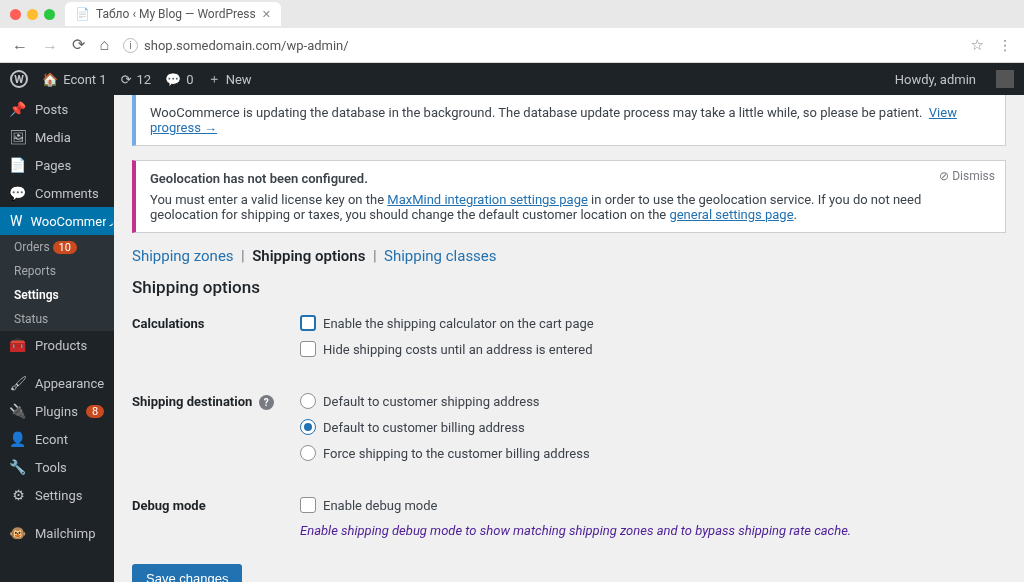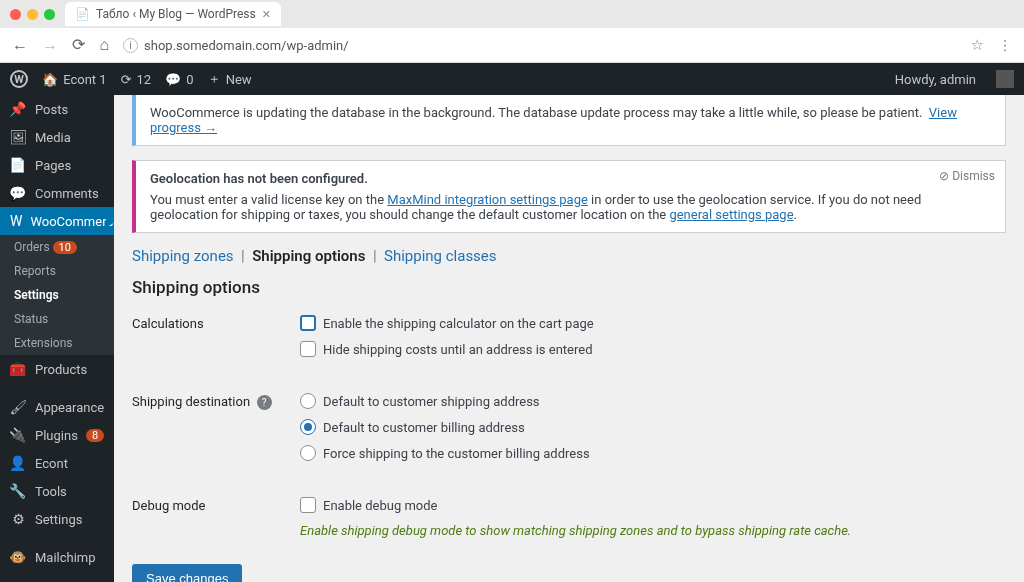--- a/index.html
+++ b/index.html
@@ -49,31 +49,31 @@
 .notice .dismiss { position: absolute; right: 10px; top: 8px; color: #787c82; font-size: 12px; display: flex; align-items: center; gap: 3px; cursor: pointer; }
 .notice b { font-weight: 600; }
 
 .subsubsub { margin: 4px 0 12px 0; font-size: 15px; color: #787c82; }
 .subsubsub a { color: #2271b1; text-decoration: none; }
 .subsubsub .cur { font-weight: 600; color: #1d2327; }
 
 h2.section { font-size: 17px; font-weight: 500; margin: 6px 0 18px 0; color: #1d2327; }
 
 .formrow { display: flex; align-items: flex-start; margin-bottom: 26px; }
-.formrow .lbl { width: 168px; font-weight: 400; color: #1d2327; padding-top: 1px; }
+.formrow .lbl { width: 168px; font-weight: 700; color: #1d2327; padding-top: 1px; }
 .formrow .flds { flex: 1; }
 .help { display: inline-block; width: 15px; height: 15px; background: #787c82; color: #fff; border-radius: 50%; font-size: 10px; text-align: center; line-height: 15px; margin-right: 10px; }
 .opt { display: flex; align-items: center; gap: 7px; margin-bottom: 10px; color: #3c434a; }
 .cb, .rb { width: 16px; height: 16px; border: 1px solid #8c8f94; background: #fff; }
 .cb { border-radius: 3px; }
 .cb.blue { border: 2px solid #2271b1; }
 .rb { border-radius: 50%; position: relative; }
 .rb.on { border-color: #2271b1; }
 .rb.on::after { content: ""; position: absolute; inset: 3px; background: #2271b1; border-radius: 50%; }
-.desc { color: #4d7c0f; font-style: italic; font-size: 13px; margin-top: 4px; }
+.desc { color: #4c1d95; font-style: italic; font-size: 13px; margin-top: 4px; }
 
 .savebtn { background: #2271b1; color: #fff; border: none; padding: 7px 14px; border-radius: 3px; font-size: 13px; cursor: pointer; }
 </style>
 </head>
 <body>
 
 <div class="browser-chrome">
   <div class="titlebar">
     <div class="dots">
       <span class="dot r"></span>
@@ -135,21 +135,20 @@
       </div>
     <div class="menu-item active">
         <span class="icn">W</span>
         <span>WooCommerce</span>
       </div>
     <div class="submenu">
       <div class="sub"><span>Orders</span> <span class="pill">10</span></div>
       <div class="sub">Reports</div>
       <div class="sub cur">Settings</div>
       <div class="sub">Status</div>
-      <div class="sub">Extensions</div>
     </div>
     <div class="menu-item">
         <span class="icn">🧰</span>
         <span>Products</span>
       </div>
     <div style="height:10px"></div>
     <div class="menu-item">
         <span class="icn">🖌</span>
         <span>Appearance</span>
       </div>

